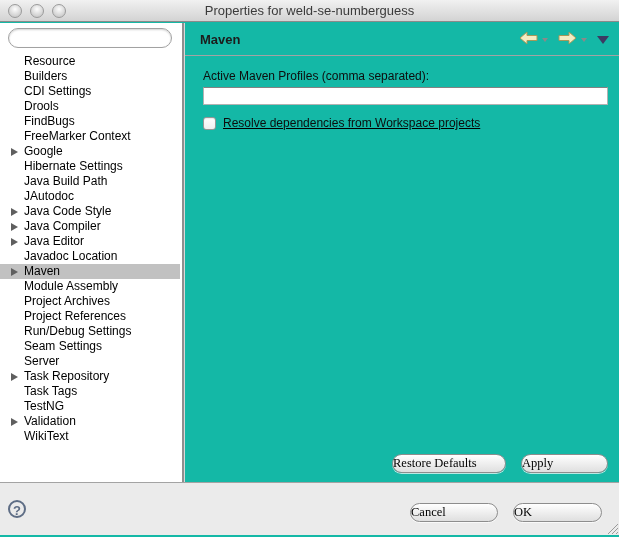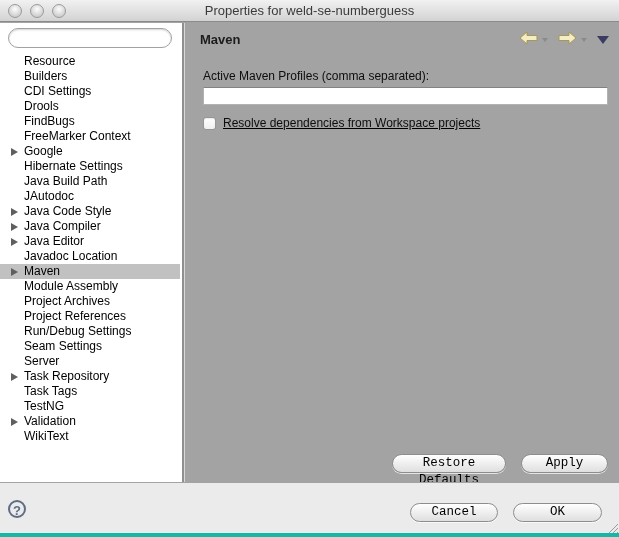--- a/index.html
+++ b/index.html
@@ -1,22 +1,22 @@
 <!DOCTYPE html>
 <html><head>
 <meta charset="utf-8">
 <style>
   * { margin:0; padding:0; box-sizing:border-box; }
   html,body { background:#f5f5f5; }
   body { font-family:"Liberation Sans","DejaVu Sans",sans-serif; }
 
   .window {
     position:relative; width:619px; height:537px; margin:0 auto;
-    background:#a3a3a3; overflow:hidden;
-    border-bottom:4px solid #14b8a6;
+    background:#14b8a6; overflow:hidden;
+    border-bottom:2px solid #14b8a6;
   }
 
   
   .titlebar {
     position:absolute; left:0; top:0; width:619px; height:22px;
     background:linear-gradient(#f1f1f1,#d3d3d3);
     border-bottom:1px solid #8a8a8a;
   }
   .traffic { position:absolute; top:4px; width:14px; height:14px; border-radius:50%;
     background:radial-gradient(circle at 50% 35%,#fdfdfd,#d0d0d0 70%,#c3c3c3);
@@ -87,22 +87,22 @@
 
   .defaults-row {
     position:absolute; right:11px; bottom:9px; display:flex; gap:15px;
   }
 
   
   .mac-btn {
     height:19px; border:1px solid #8d8d8d; border-radius:10px;
     background:linear-gradient(#ffffff,#f2f2f2 40%,#dfdfdf);
     box-shadow:0 1px 0 rgba(255,255,255,.7);
-    font-size:12.5px; color:#000; text-align:center; line-height:17px;
-    font-family:Liberation Mono, monospace; cursor:default;
+    font-size:12.5px; color:#000; line-height:17px;
+    font-family:Liberation Serif, serif; cursor:default;
   }
   .btn-restore { width:114px; } .btn-apply { width:87px; }
   .btn-cancel { width:88px; } .btn-ok { width:89px; }
 
   
   .hr-bottom { position:absolute; left:0; top:482px; width:619px; height:1px; background:#a3a3a3; }
   .bottombar { position:absolute; left:0; top:483px; width:619px; height:52px; background:#ebebeb; }
   .help-btn {
     position:absolute; left:8px; top:17px; width:18px; height:18px; border-radius:50%;
     border:2px solid #5e6d85; color:#5e6d85; font-size:13px; font-weight:bold;

